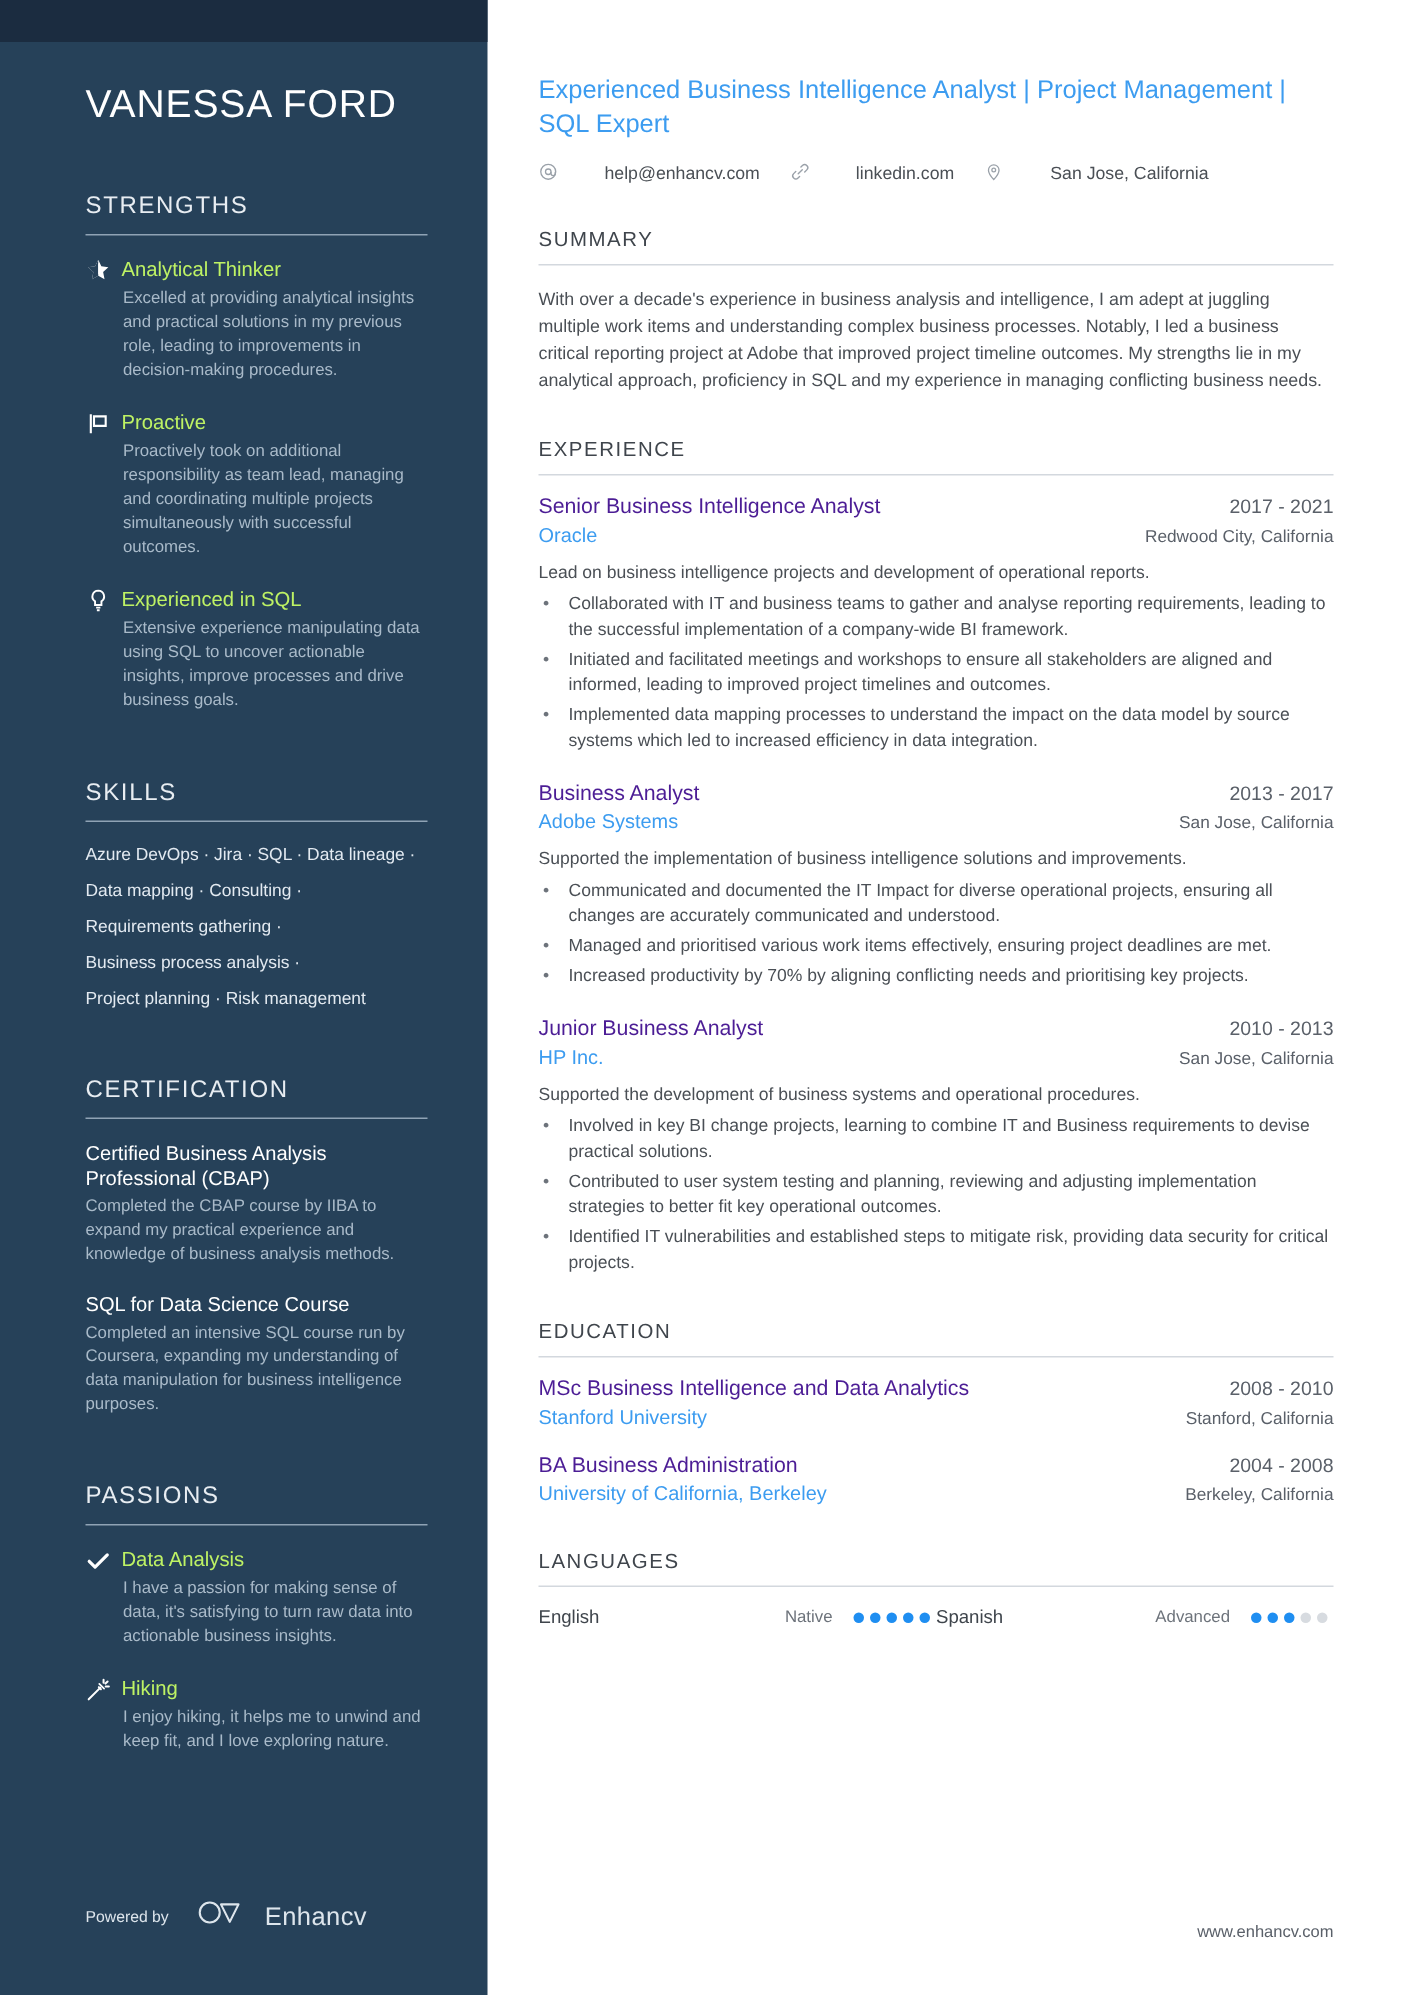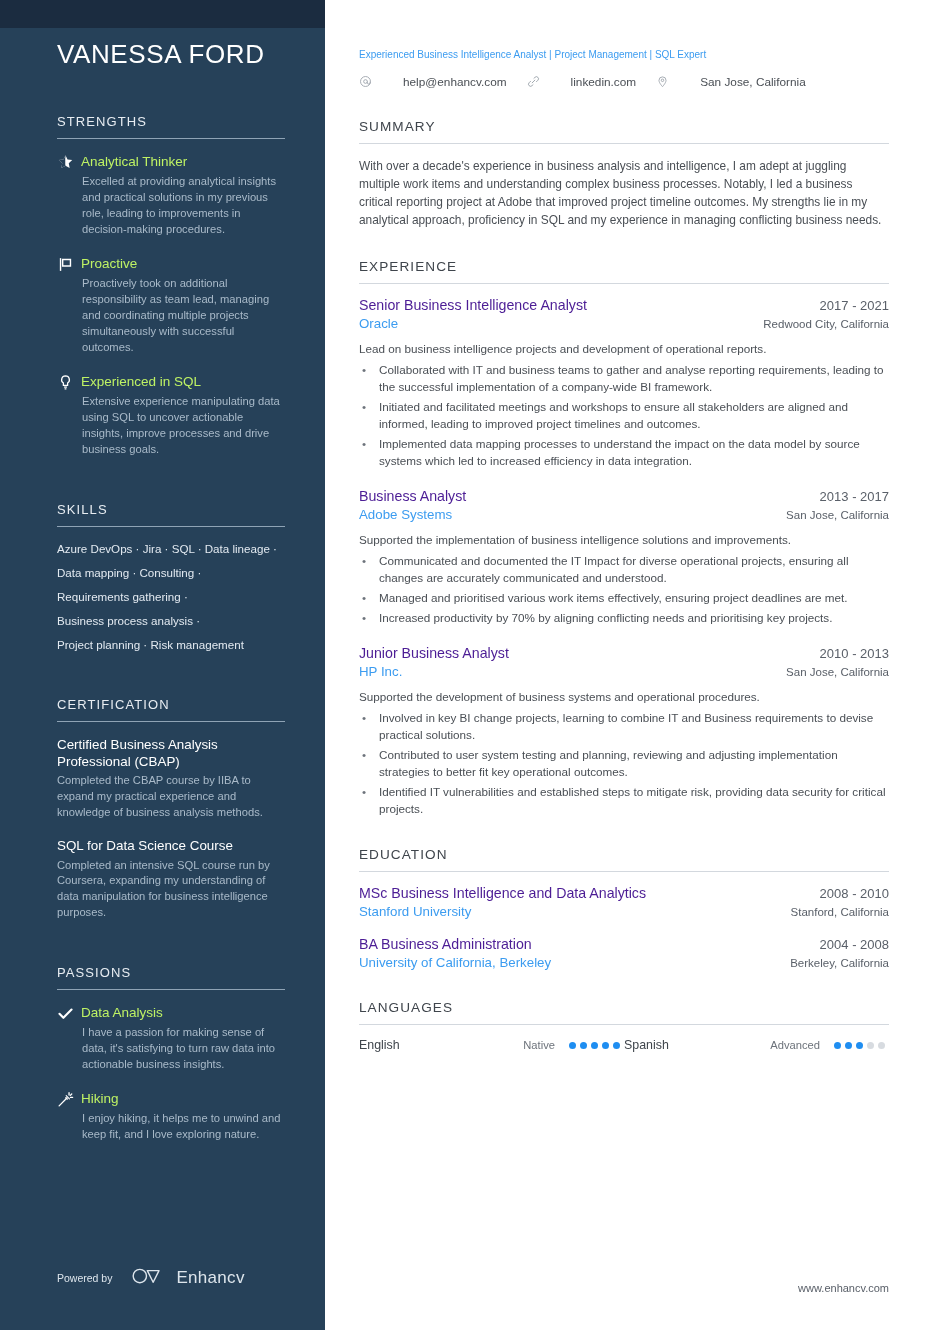--- a/index.html
+++ b/index.html
@@ -25,27 +25,27 @@
   }
   .sidebar-inner {
     padding: 28px 40px 0 57px;
     position: relative;
   }
   .cand-name {
     color: #ffffff;
     font-size: 26px;
     font-weight: 400;
     letter-spacing: 0.6px;
-    margin-top: 11px;
+    margin-top: 26px;
     line-height: 1.2;
   }
   .side-section { margin-top: 44px; }
   .side-head {
     color: #e8edf2;
-    font-size: 13px;
+    font-size: 16px;
     letter-spacing: 1.1px;
     font-weight: 400;
     padding-bottom: 9px;
   }
   .side-rule {
     border-bottom: 1px solid #8fa3b5;
     margin-bottom: 14px;
   }
   .strength-item { display: flex; margin-bottom: 17px; }
   .strength-icon {
@@ -105,21 +105,21 @@
   }
 
   
   .main {
     flex: 1;
     padding: 48px 62px 0 34px;
     position: relative;
   }
   .headline {
     color: #3c9cf0;
-    font-size: 10px;
+    font-size: 17px;
     line-height: 1.38;
     font-weight: 400;
     max-width: 520px;
   }
   .contact-row {
     display: flex; align-items: center;
     margin-top: 13px;
   }
   .contact-item {
     display: flex; align-items: center;

